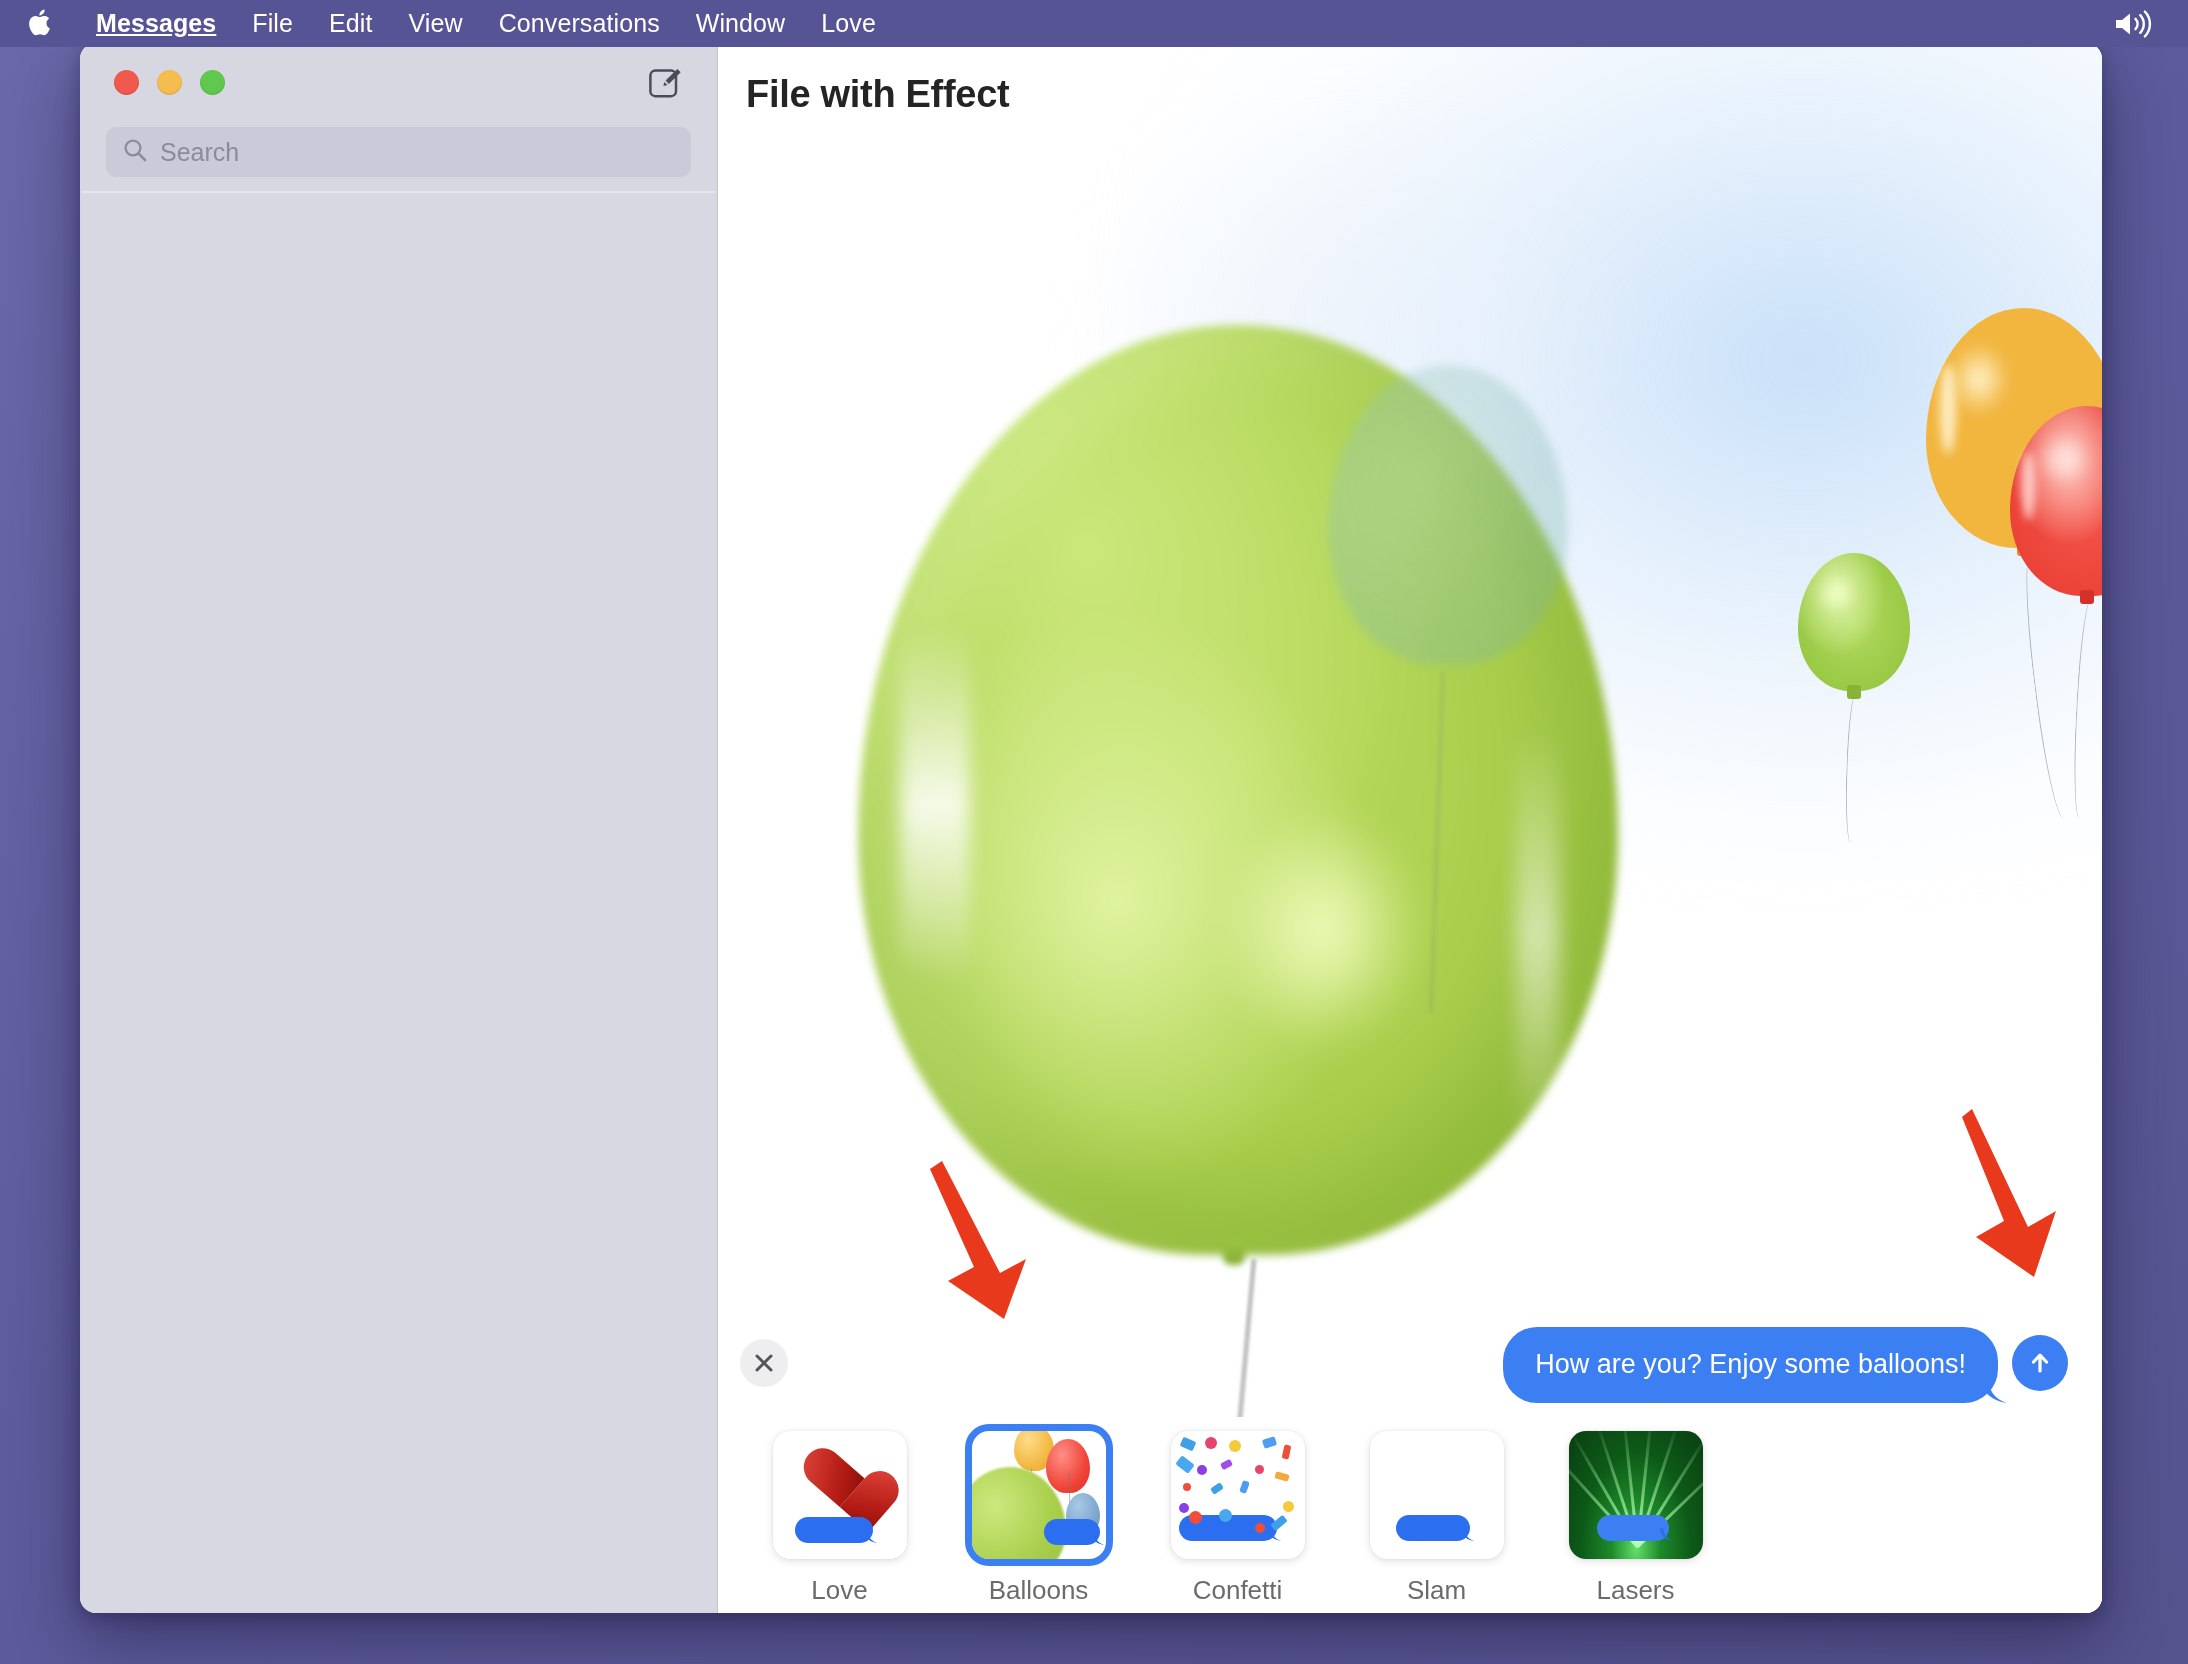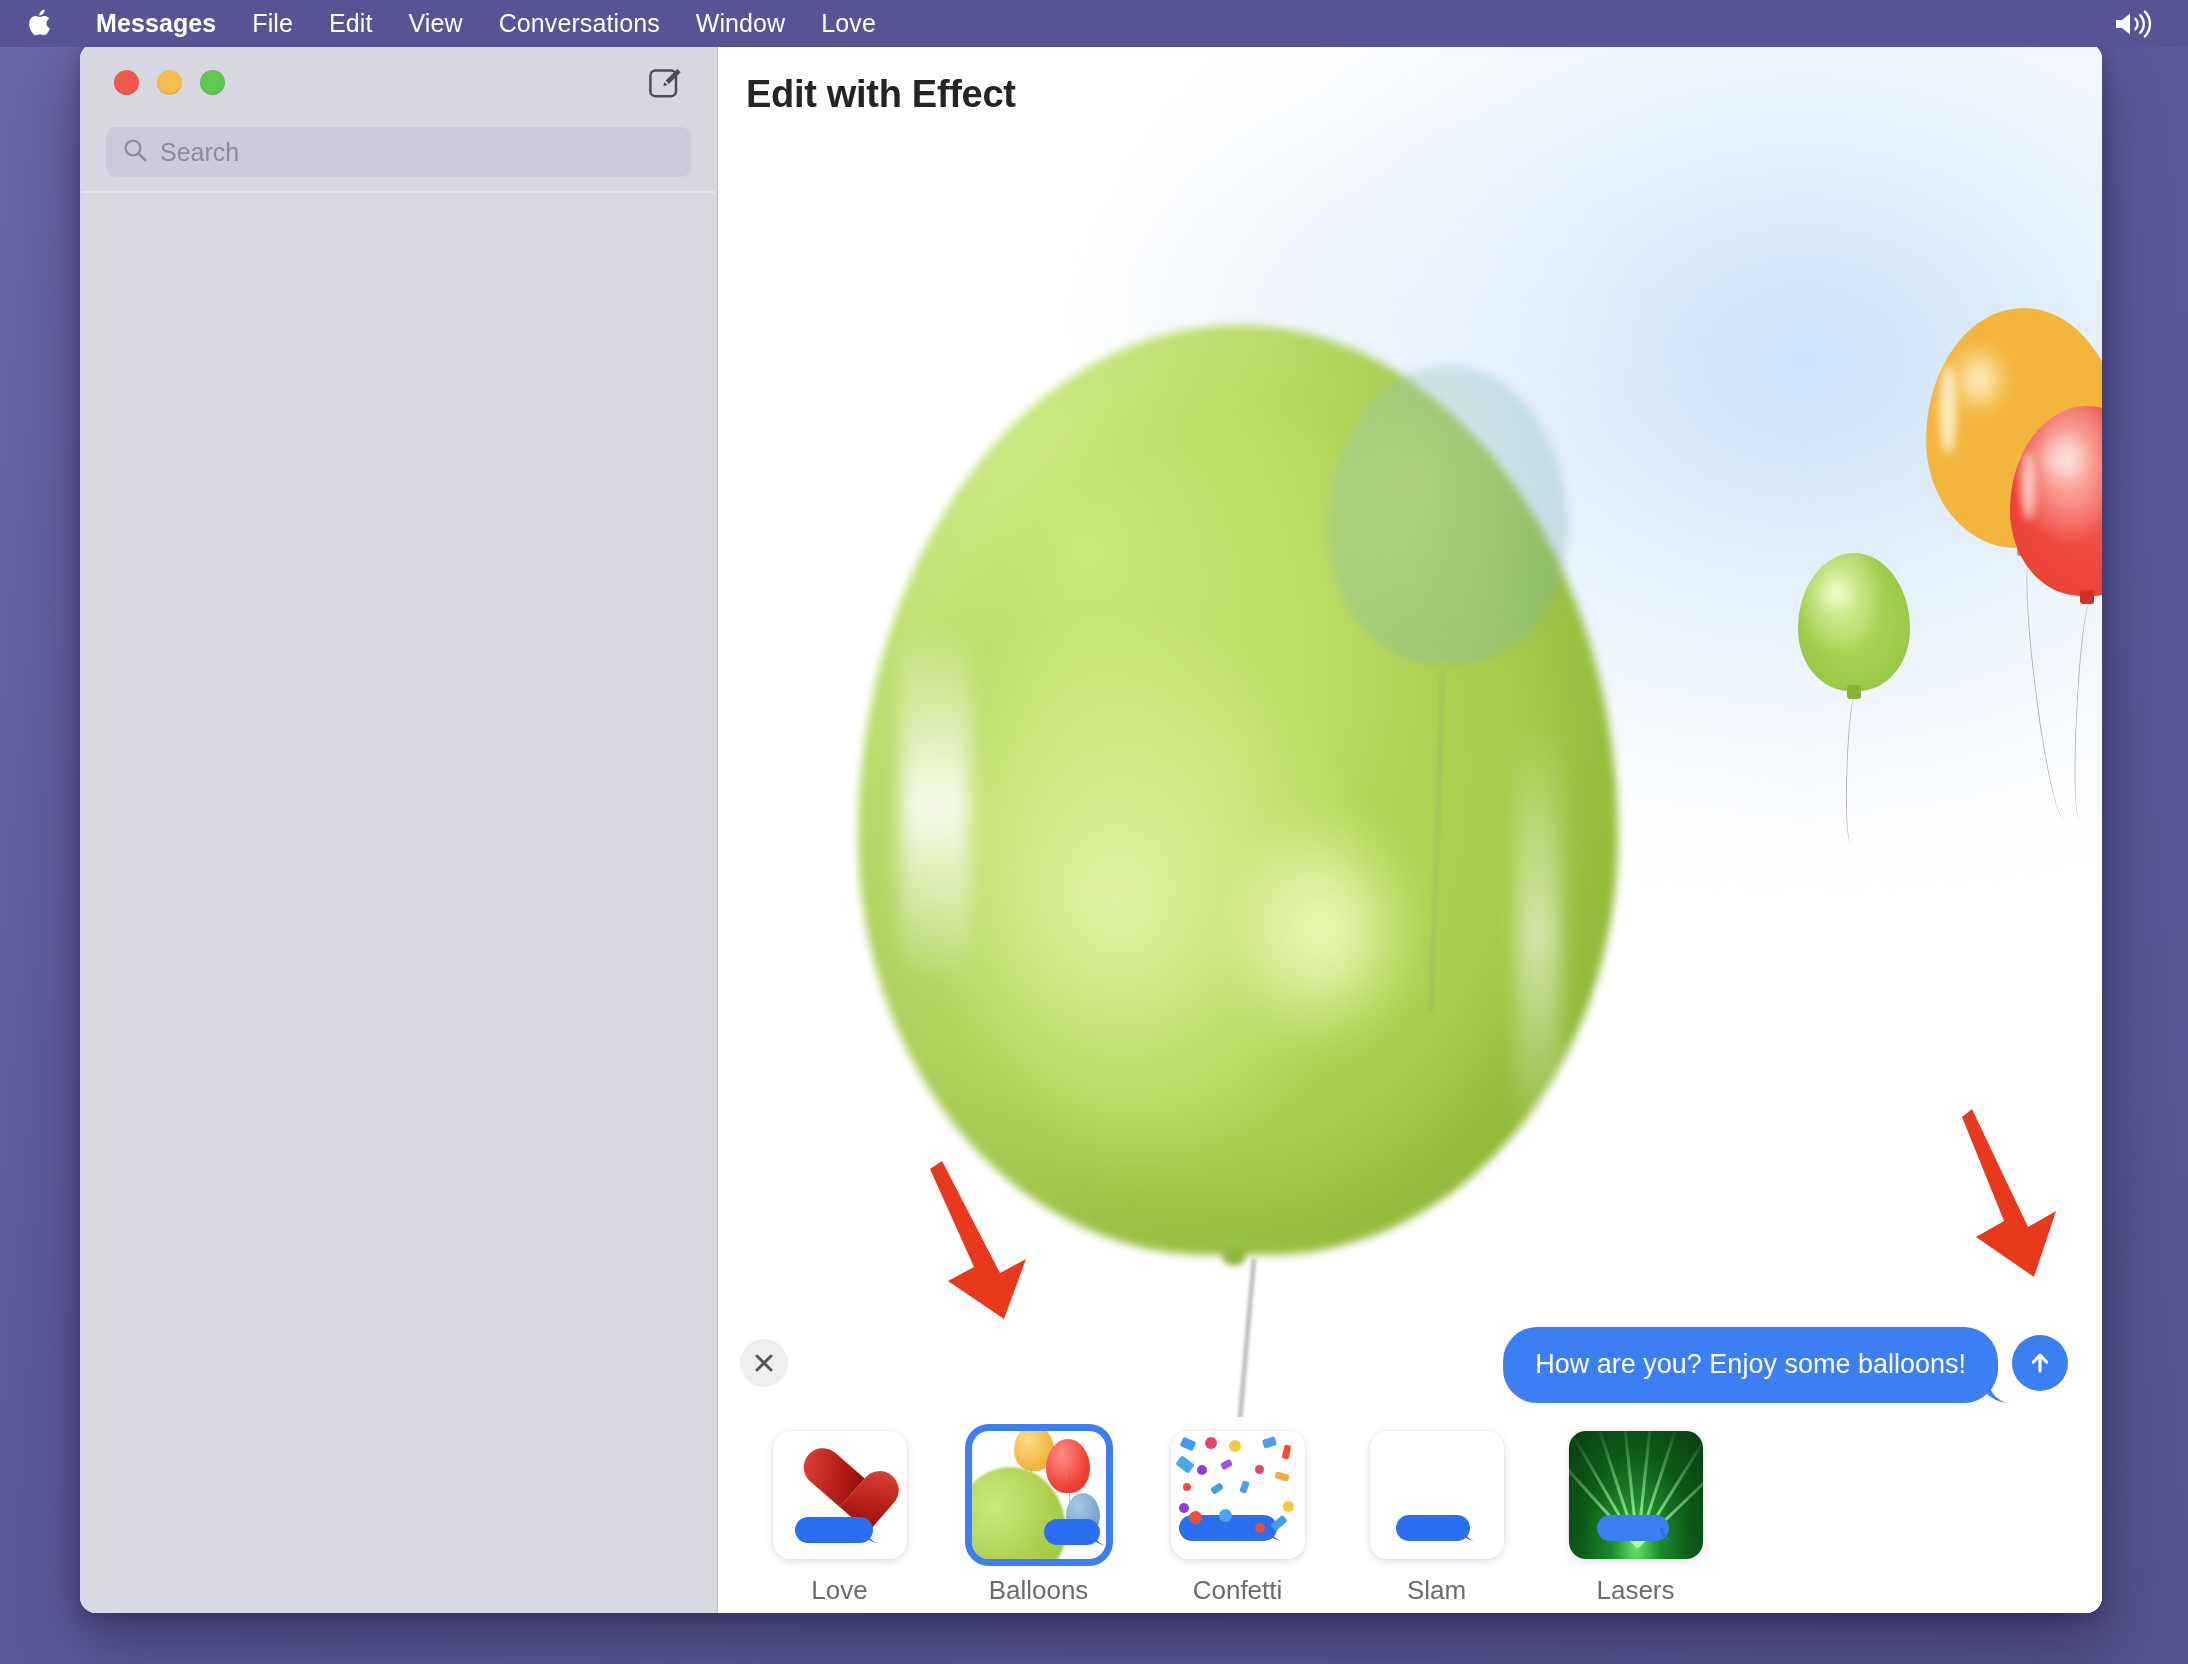--- a/index.html
+++ b/index.html
@@ -38,21 +38,21 @@
   }
   .apple-logo svg { display: block; }
   .menu-item {
     color: #ffffff;
     font-size: 25px;
     line-height: 1;
     padding: 0 18px;
     white-space: nowrap;
     letter-spacing: 0.1px;
   }
-  .menu-item.app-name { font-weight: bold; }
+  .menu-item.app-name { font-weight: bold; text-decoration: underline; }
   .menubar-right {
     margin-left: auto;
     display: flex; align-items: center;
     padding-right: 14px;
   }
   .volume-icon { width: 44px; height: 30px; display: block; }
 
   
   #window {
     position: absolute;
@@ -544,21 +544,21 @@
     </div>
 
     <div id="conversation-list"></div>
   </div>
 
   <div id="main">
 
     <div class="sky"></div>
     <div class="sky2"></div>
 
-    <div id="page-title">Edit with Effect</div>
+    <div id="page-title">File with Effect</div>
 
     <div class="balloon" id="hero-balloon">
       <div class="body">
         <span class="shine hl1"></span>
         <span class="shine hl2"></span>
         <span class="shine hl3"></span>
       </div>
     </div>
     <div id="hero-knot"></div>
     <div id="hero-string"></div>

